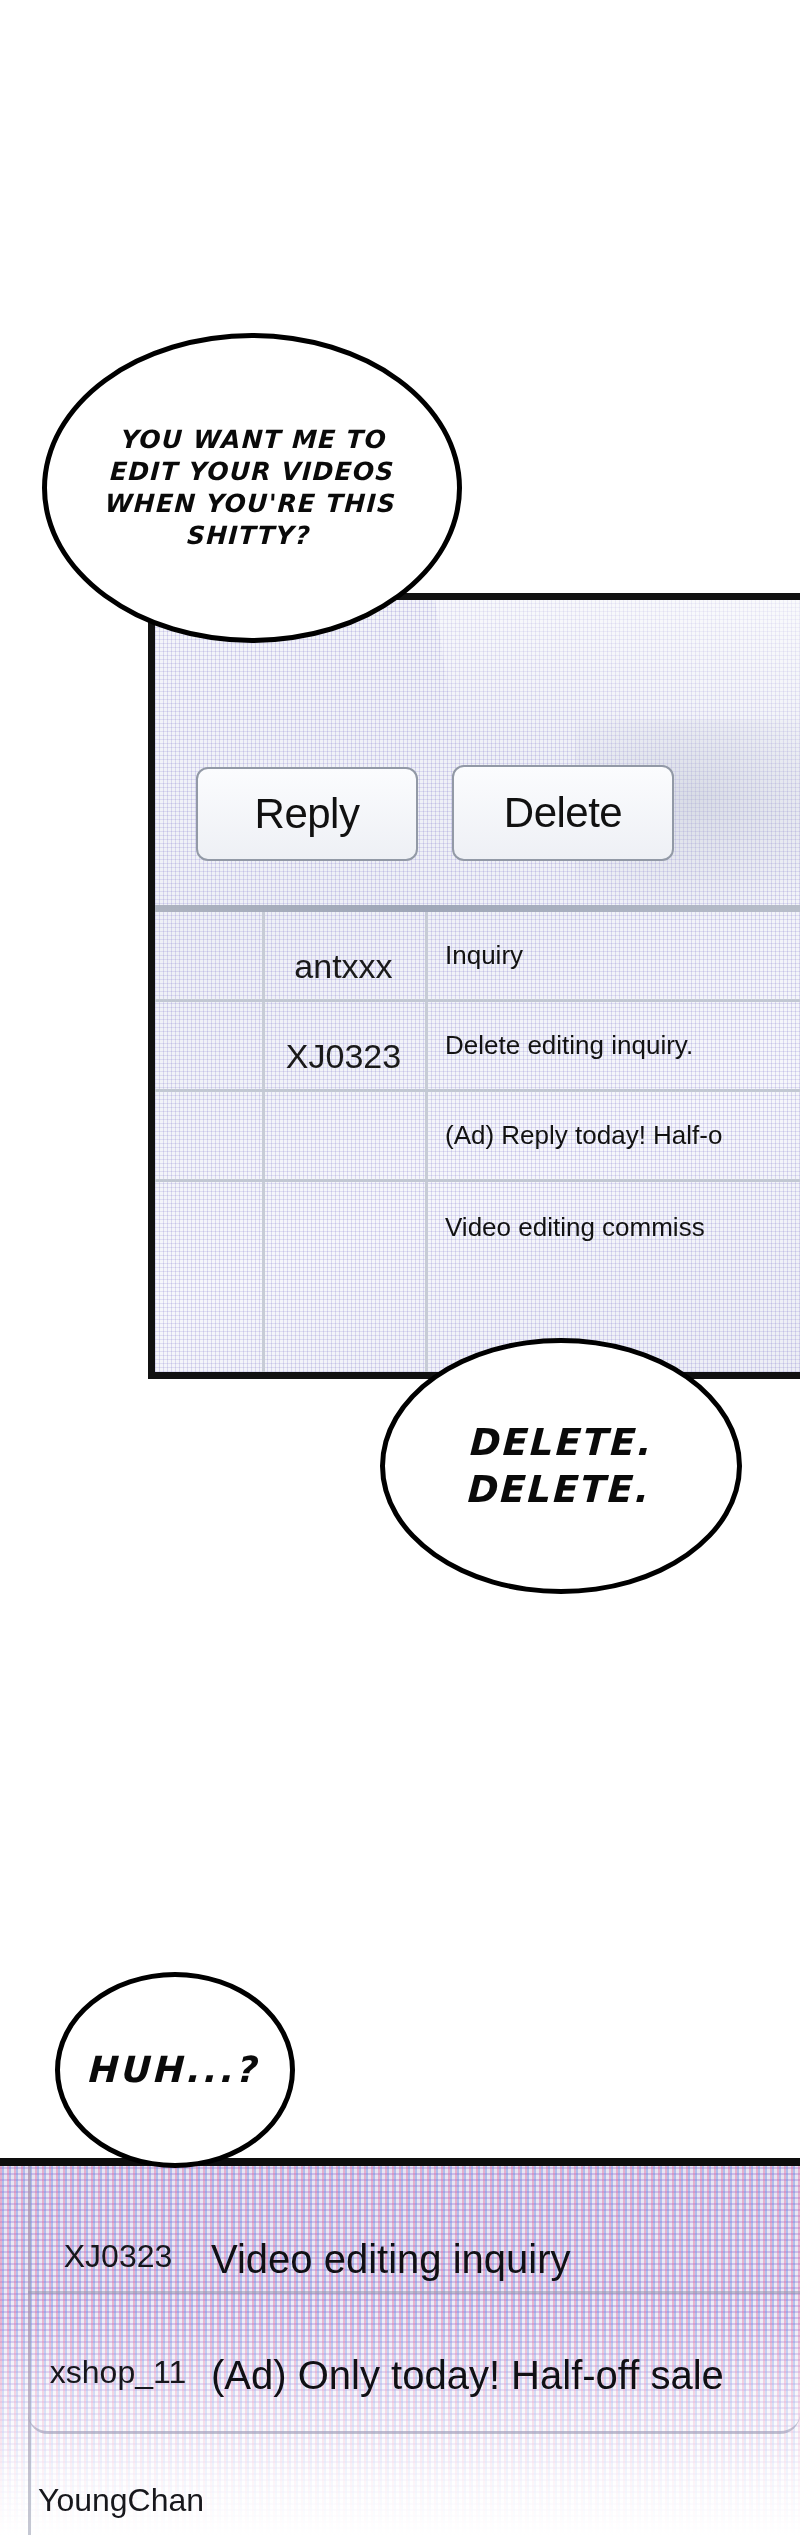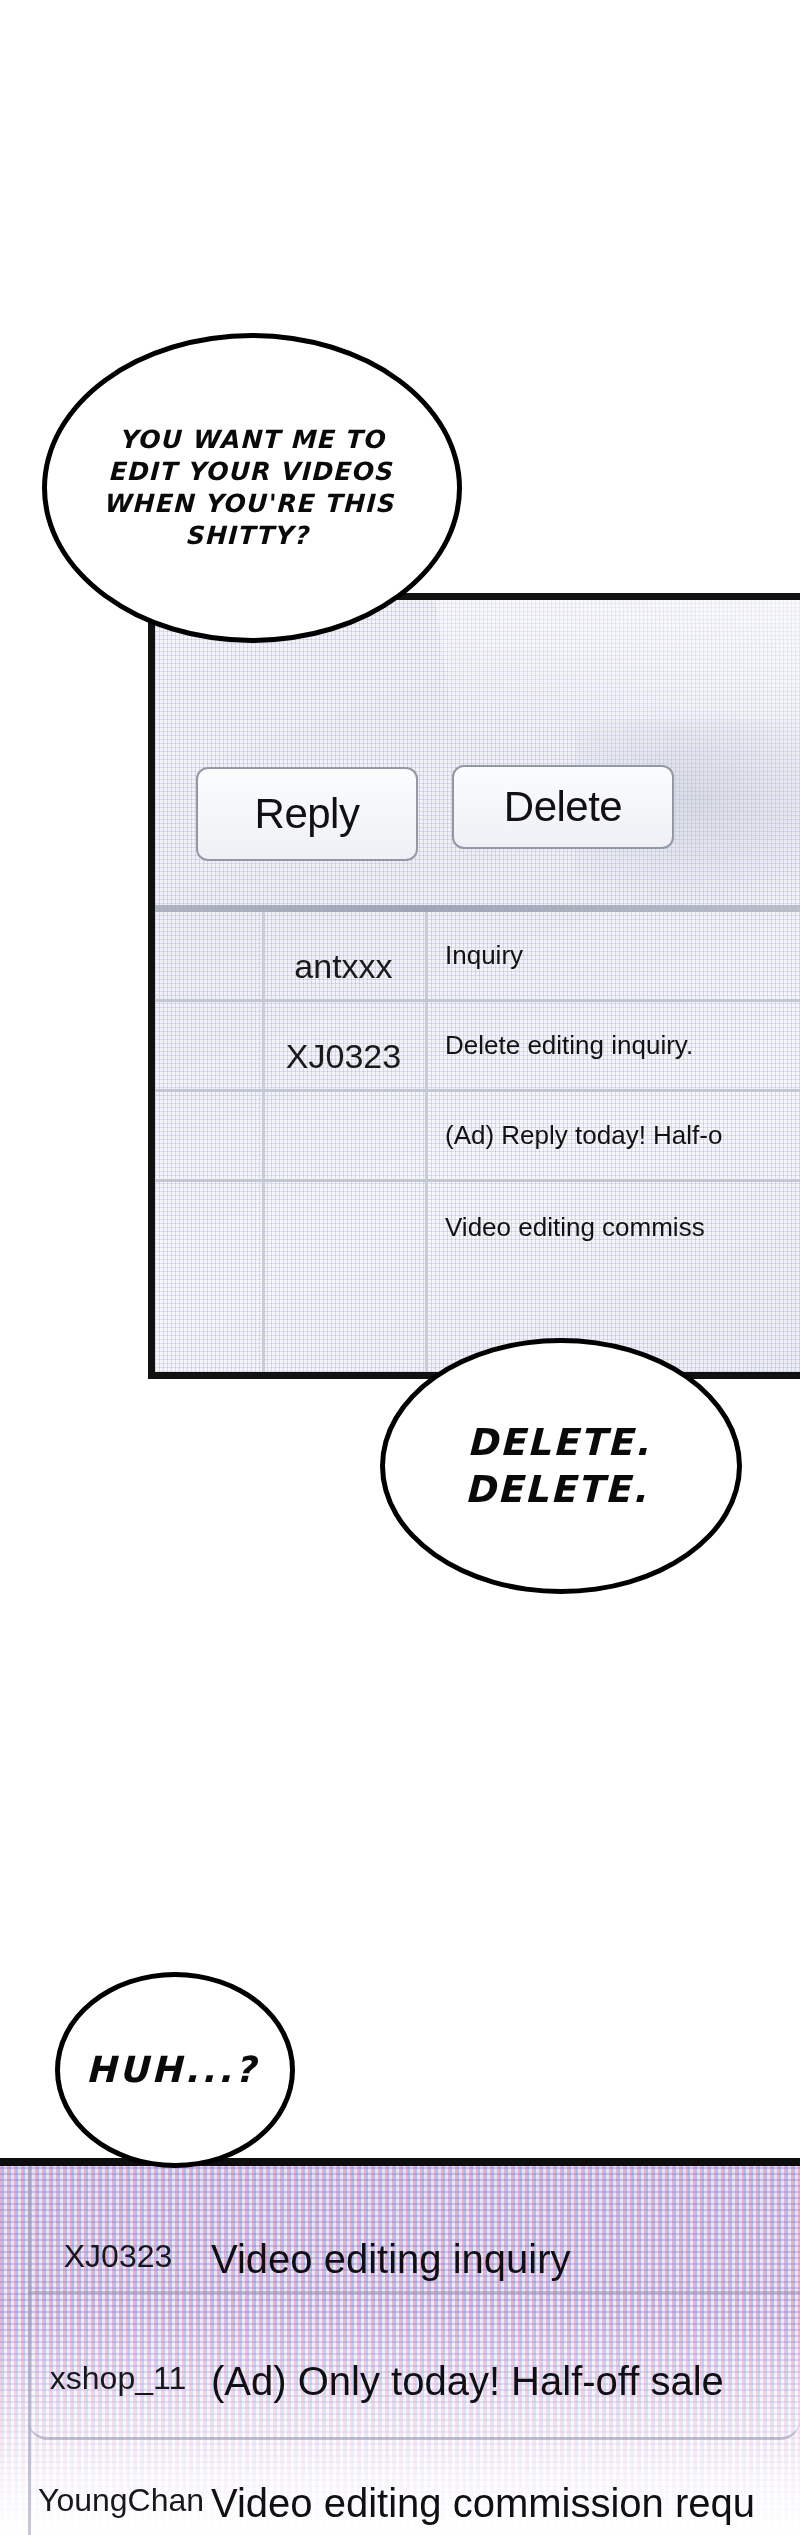--- a/index.html
+++ b/index.html
@@ -77,21 +77,21 @@
     color: #111111;
     font-size: 42px;
     font-weight: 500;
     letter-spacing: -0.5px;
     display: flex;
     align-items: center;
     justify-content: center;
     font-family: "Liberation Sans", sans-serif;
   }
   #btn-reply { left: 41px;  top: 167px; width: 222px; height: 94px; }
-  #btn-delete{ left: 297px; top: 165px; width: 222px; height: 84px; }
+  #btn-delete{ left: 297px; top: 165px; width: 222px; height: 96px; }
 
   .toolbar-divider {
     position: absolute;
     left: 0; right: 0;
     top: 305px;
     height: 7px;
     background: linear-gradient(90deg,#aab0bd,#9ba3b4 40%,#b6bcc8);
     opacity: 0.95;
   }
 
@@ -274,28 +274,27 @@
     <div class="glare" style="left:0;top:150px;right:0;bottom:0;
                 background:linear-gradient(180deg,rgba(255,255,255,0) 0%,rgba(255,255,255,0.85) 75%,rgba(255,255,255,1) 100%);"></div>
 
     <div class="edge-line"></div>
 
     <div class="brow" style="top:0px;height:128px;">
       <span class="b-user" style="top:72px;">XJ0323</span>
       <span class="b-title" style="top:71px;">Video editing inquiry</span>
     </div>
 
-    <div class="brow" style="top:126px;height:148px;border-radius:20px;">
+    <div class="brow" style="top:120px;height:148px;border-radius:20px;">
       <span class="b-user" style="top:68px;">xshop_11</span>
       <span class="b-title" style="top:67px;">(Ad) Only today! Half-off sale</span>
     </div>
 
     <div class="brow" style="top:252px;height:125px;border-bottom:none;">
       <span class="b-user" style="top:64px;">YoungChan</span>
-      <span class="b-title" style="top:63px;">Video editing commission requ</span>
     </div>
   </div>
 
   <div class="bubble" id="bubble-1">
     <div class="txt">
       <span>YOU WANT ME TO</span><br>
       <span>EDIT YOUR VIDEOS</span><br>
       <span>WHEN YOU'RE THIS</span><br>
       <span>SHITTY?</span>
     </div>

